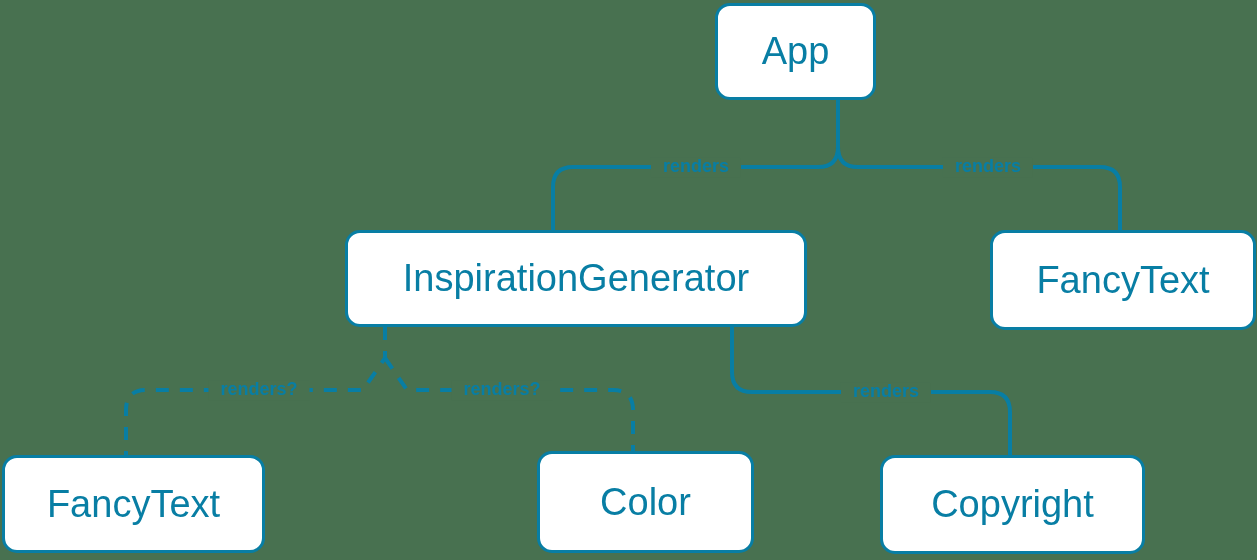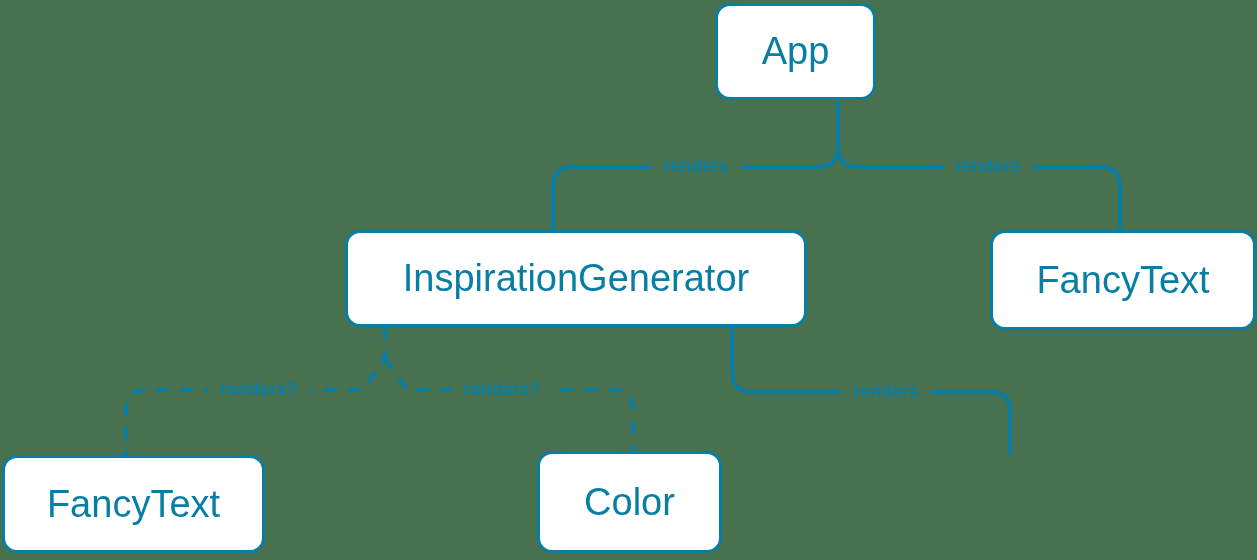--- a/index.html
+++ b/index.html
@@ -68,18 +68,21 @@
   </div>
 
   <div class="node" style="left:990px;top:230px;width:266px;height:100px;">
     <span>FancyText</span>
   </div>
 
   <div class="node" style="left:2px;top:455px;width:263px;height:98px;">
     <span>FancyText</span>
   </div>
 
-  <div class="node" style="left:537px;top:451px;width:185px;height:102px;">
+  <div class="node" style="left:537px;top:451px;width:217px;height:102px;">
     <span>Color</span>
   </div>
 
+  <div class="node" style="left:880px;top:455px;width:265px;height:99px;">
+    <span>Copyright</span>
+  </div>
 
 </div>
 
 </body></html>

